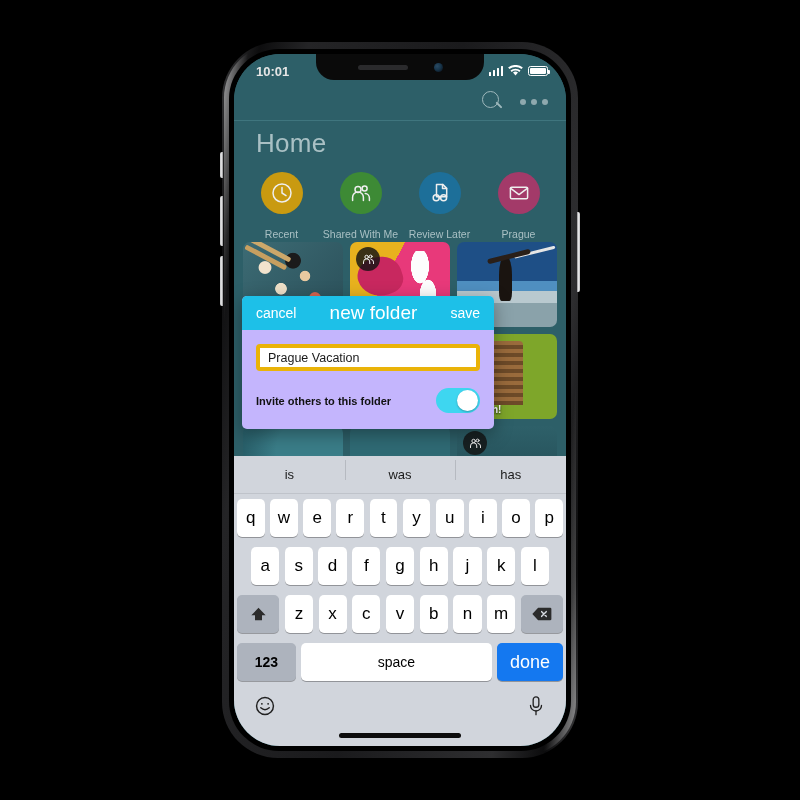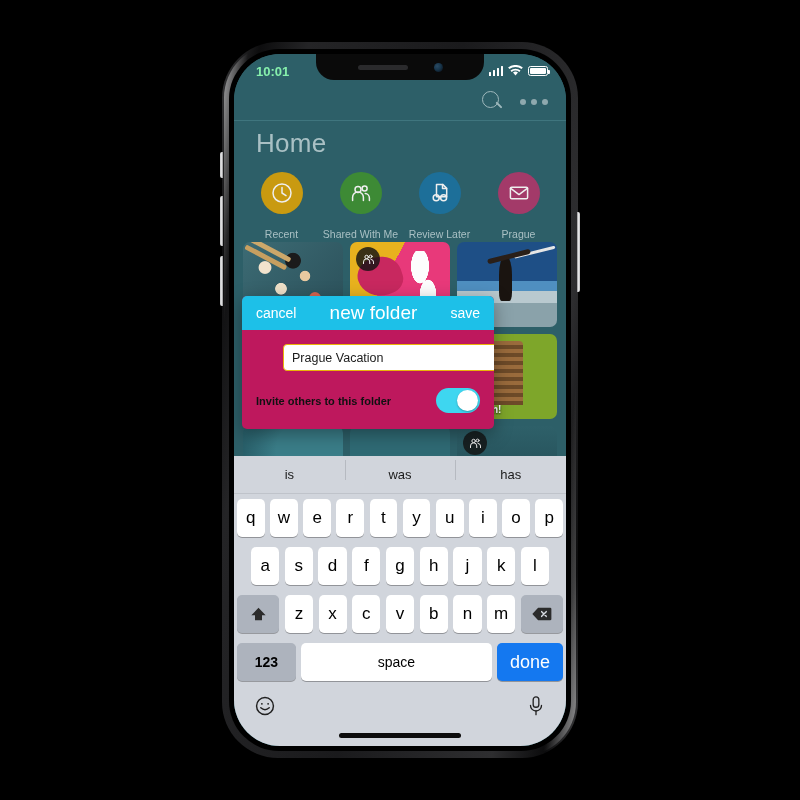--- a/index.html
+++ b/index.html
@@ -60,21 +60,21 @@
   }
   #speaker-slot { width: 50px; height: 5px; border-radius: 3px; background: #2a2a2c; }
   #front-camera { width: 9px; height: 9px; border-radius: 50%;
       background: radial-gradient(circle at 35% 35%, #2a4a63 0%, #17354b 45%, #080a10 100%); }
 
   
   #status-bar {
     position: absolute; top: 0; left: 0; right: 0; height: 30px;
     display: flex; align-items: center; justify-content: space-between;
     padding: 4px 18px 0 22px;
-    color: #86efac; font-size: 13px; font-weight: bold;
+    color: #e5e5e5; font-size: 13px; font-weight: bold;
     z-index: 30;
   }
   #status-right { display: flex; align-items: center; gap: 5px; }
   .sig-bars { display: flex; align-items: flex-end; gap: 1.5px; height: 10px; }
   .sig-bars i { display: block; width: 2.5px; background: #fff; border-radius: .5px; }
   .sig-bars i:nth-child(1){height:4px}.sig-bars i:nth-child(2){height:6px}
   .sig-bars i:nth-child(3){height:8px}.sig-bars i:nth-child(4){height:10px}
   #batt { width: 20px; height: 10px; border: 1.3px solid #fff; border-radius: 2.5px; position: relative; }
   #batt::after { content:''; position:absolute; right:-3px; top:3px; width:1.8px; height:4px; background:#fff; border-radius:0 1px 1px 0; }
   #batt span { position:absolute; inset:1.3px; background:#fff; border-radius:1px; display:block; }
@@ -179,35 +179,35 @@
   .art-plant { position:absolute; inset:0; background: linear-gradient(#2e6069,#1f454e); }
   .art-plant::before { content:''; position:absolute; left:36%; bottom:10%; width:30%; height:52%;
       background: radial-gradient(ellipse at 50% 100%, #4f8b2e 0 58%, transparent 60%); }
 
   
   #modal {
     position: absolute; left: 8px; top: 242px; width: 252px;
     z-index: 50;
     border-radius: 5px; overflow: hidden;
     box-shadow: 0 5px 18px rgba(0,0,0,.35);
-    background: #be185d;
+    background: #c4b5fd;
   }
   #modal-header {
     background: #1dc0e8; height: 34px;
     display: flex; align-items: center; justify-content: space-between;
     padding: 0 14px;
     color: #fff; font-size: 14px;
   }
   #modal-title { font-size: 19px; }
   #modal-body { padding: 14px 14px 16px; }
   #folder-name-input {
     width: 100%; height: 27px;
-    border: 1px solid #eab308; border-radius: 4px;
+    border: 4px solid #eab308; border-radius: 4px;
     padding: 8px 8px; font-size: 12.5px; font-family: "Liberation Sans", sans-serif;
-    color: #1a1a1a; background: #fff; outline: none; margin-left: 27px;
+    color: #1a1a1a; background: #fff; outline: none;
   }
   #invite-row {
     margin-top: 17px;
     display: flex; align-items: center; justify-content: space-between;
   }
   #invite-label { font-size: 11px; color: #111; font-weight: bold; }
   #invite-toggle {
     width: 44px; height: 25px; border-radius: 13px; background: #3ed6f0;
     position: relative; cursor: pointer; flex: none;
   }

